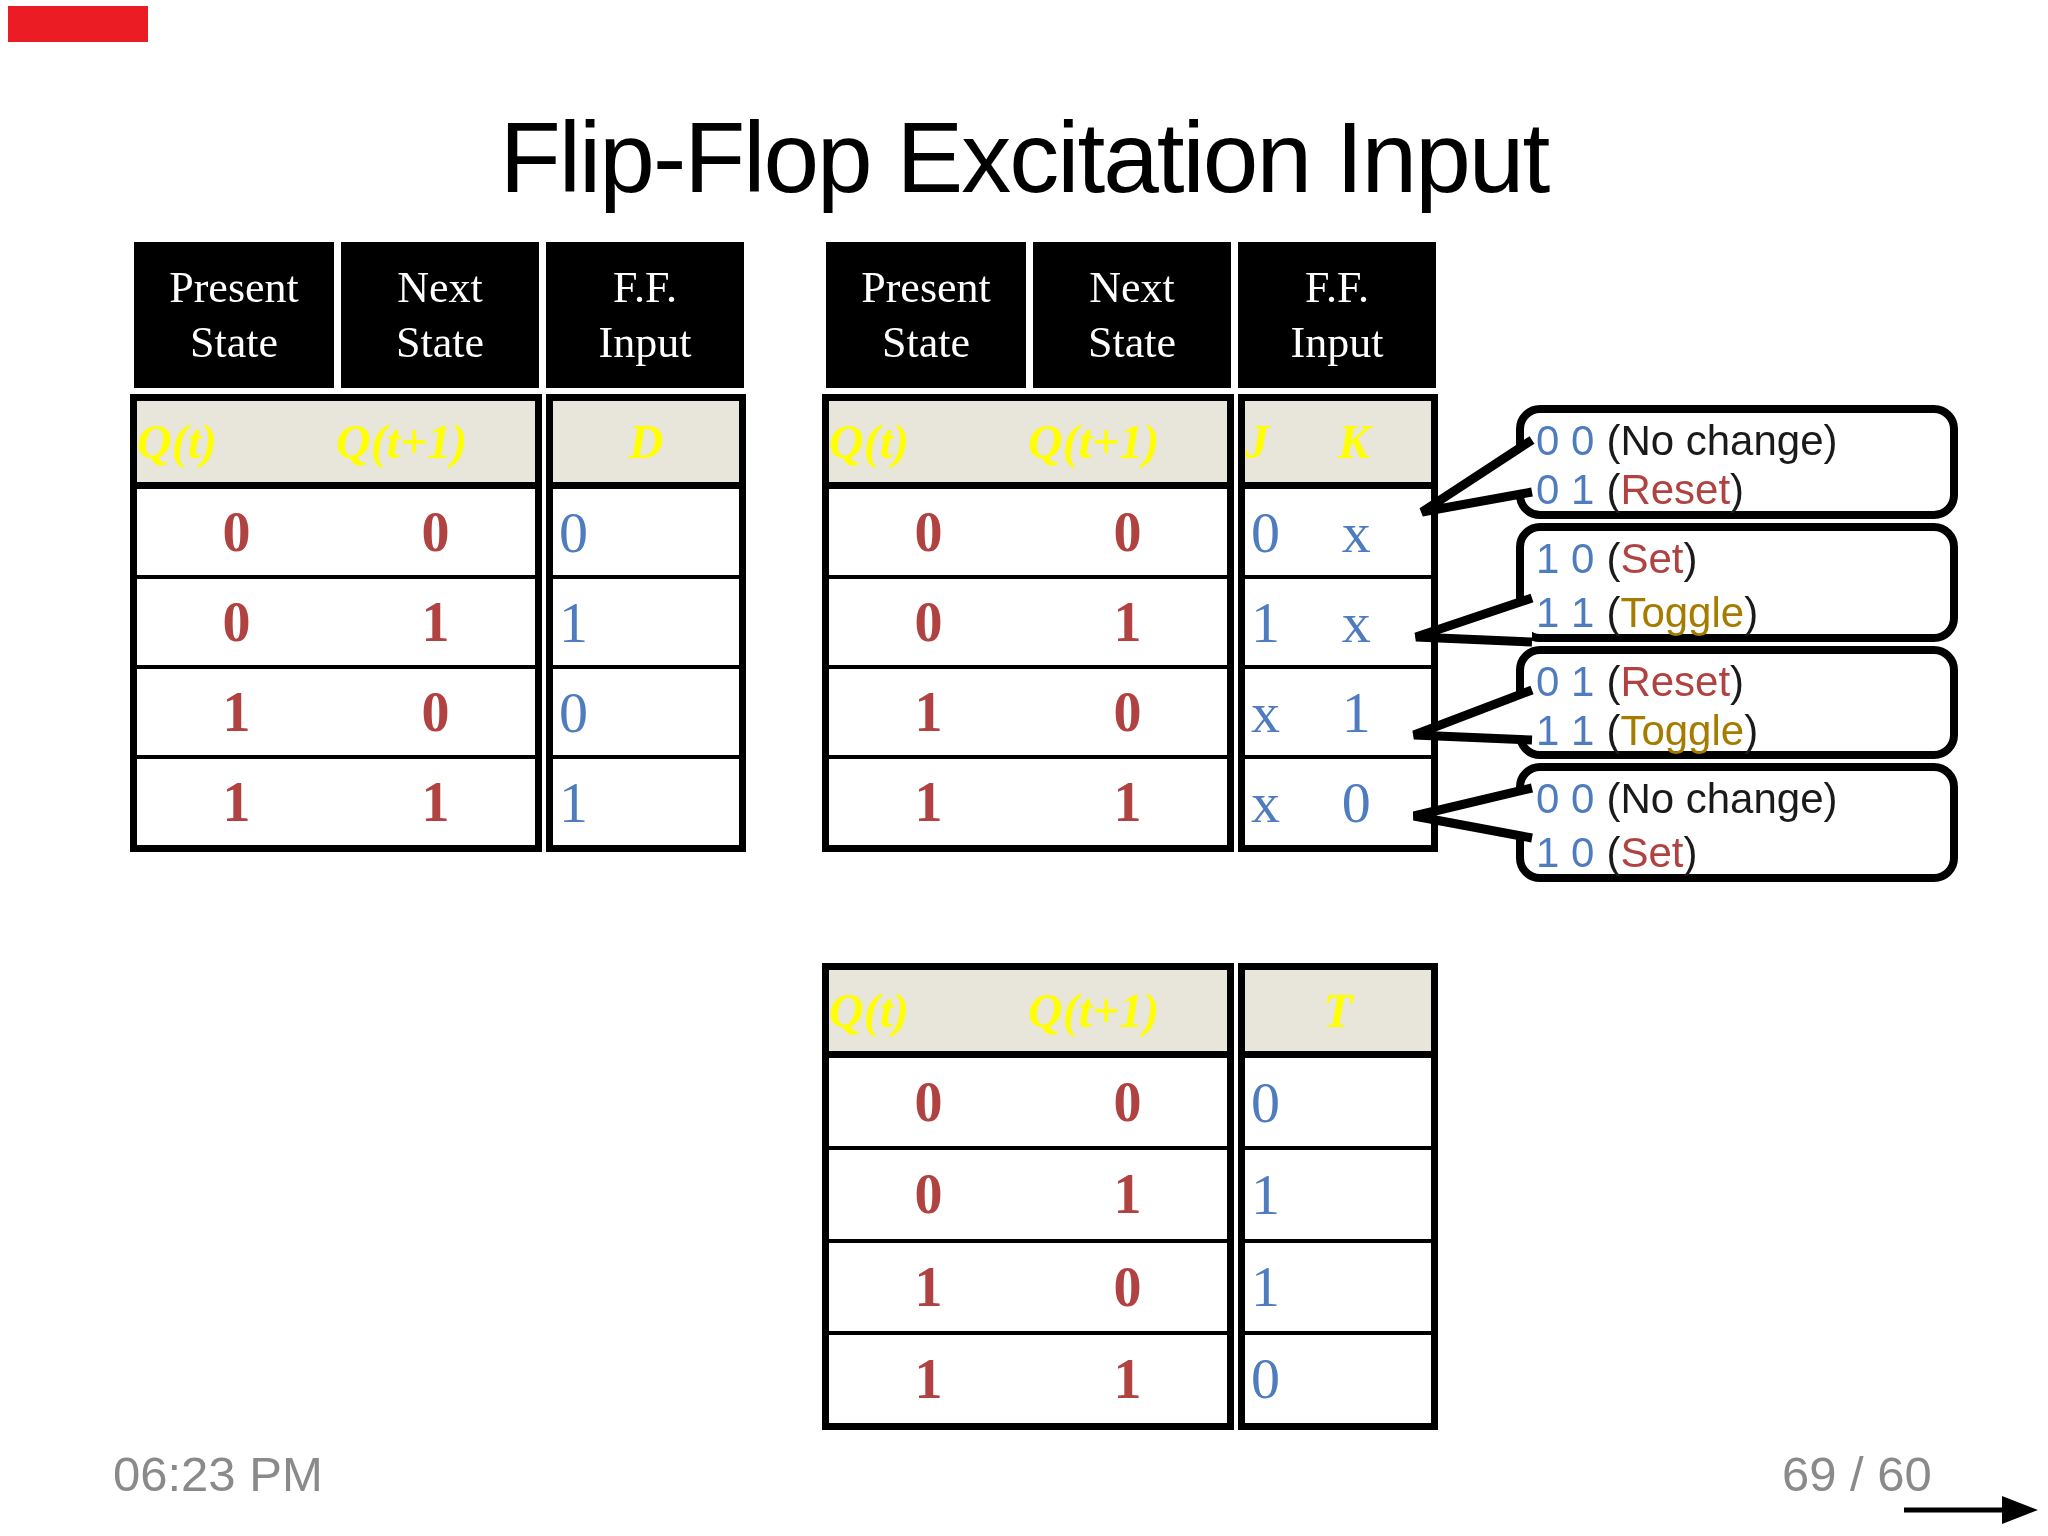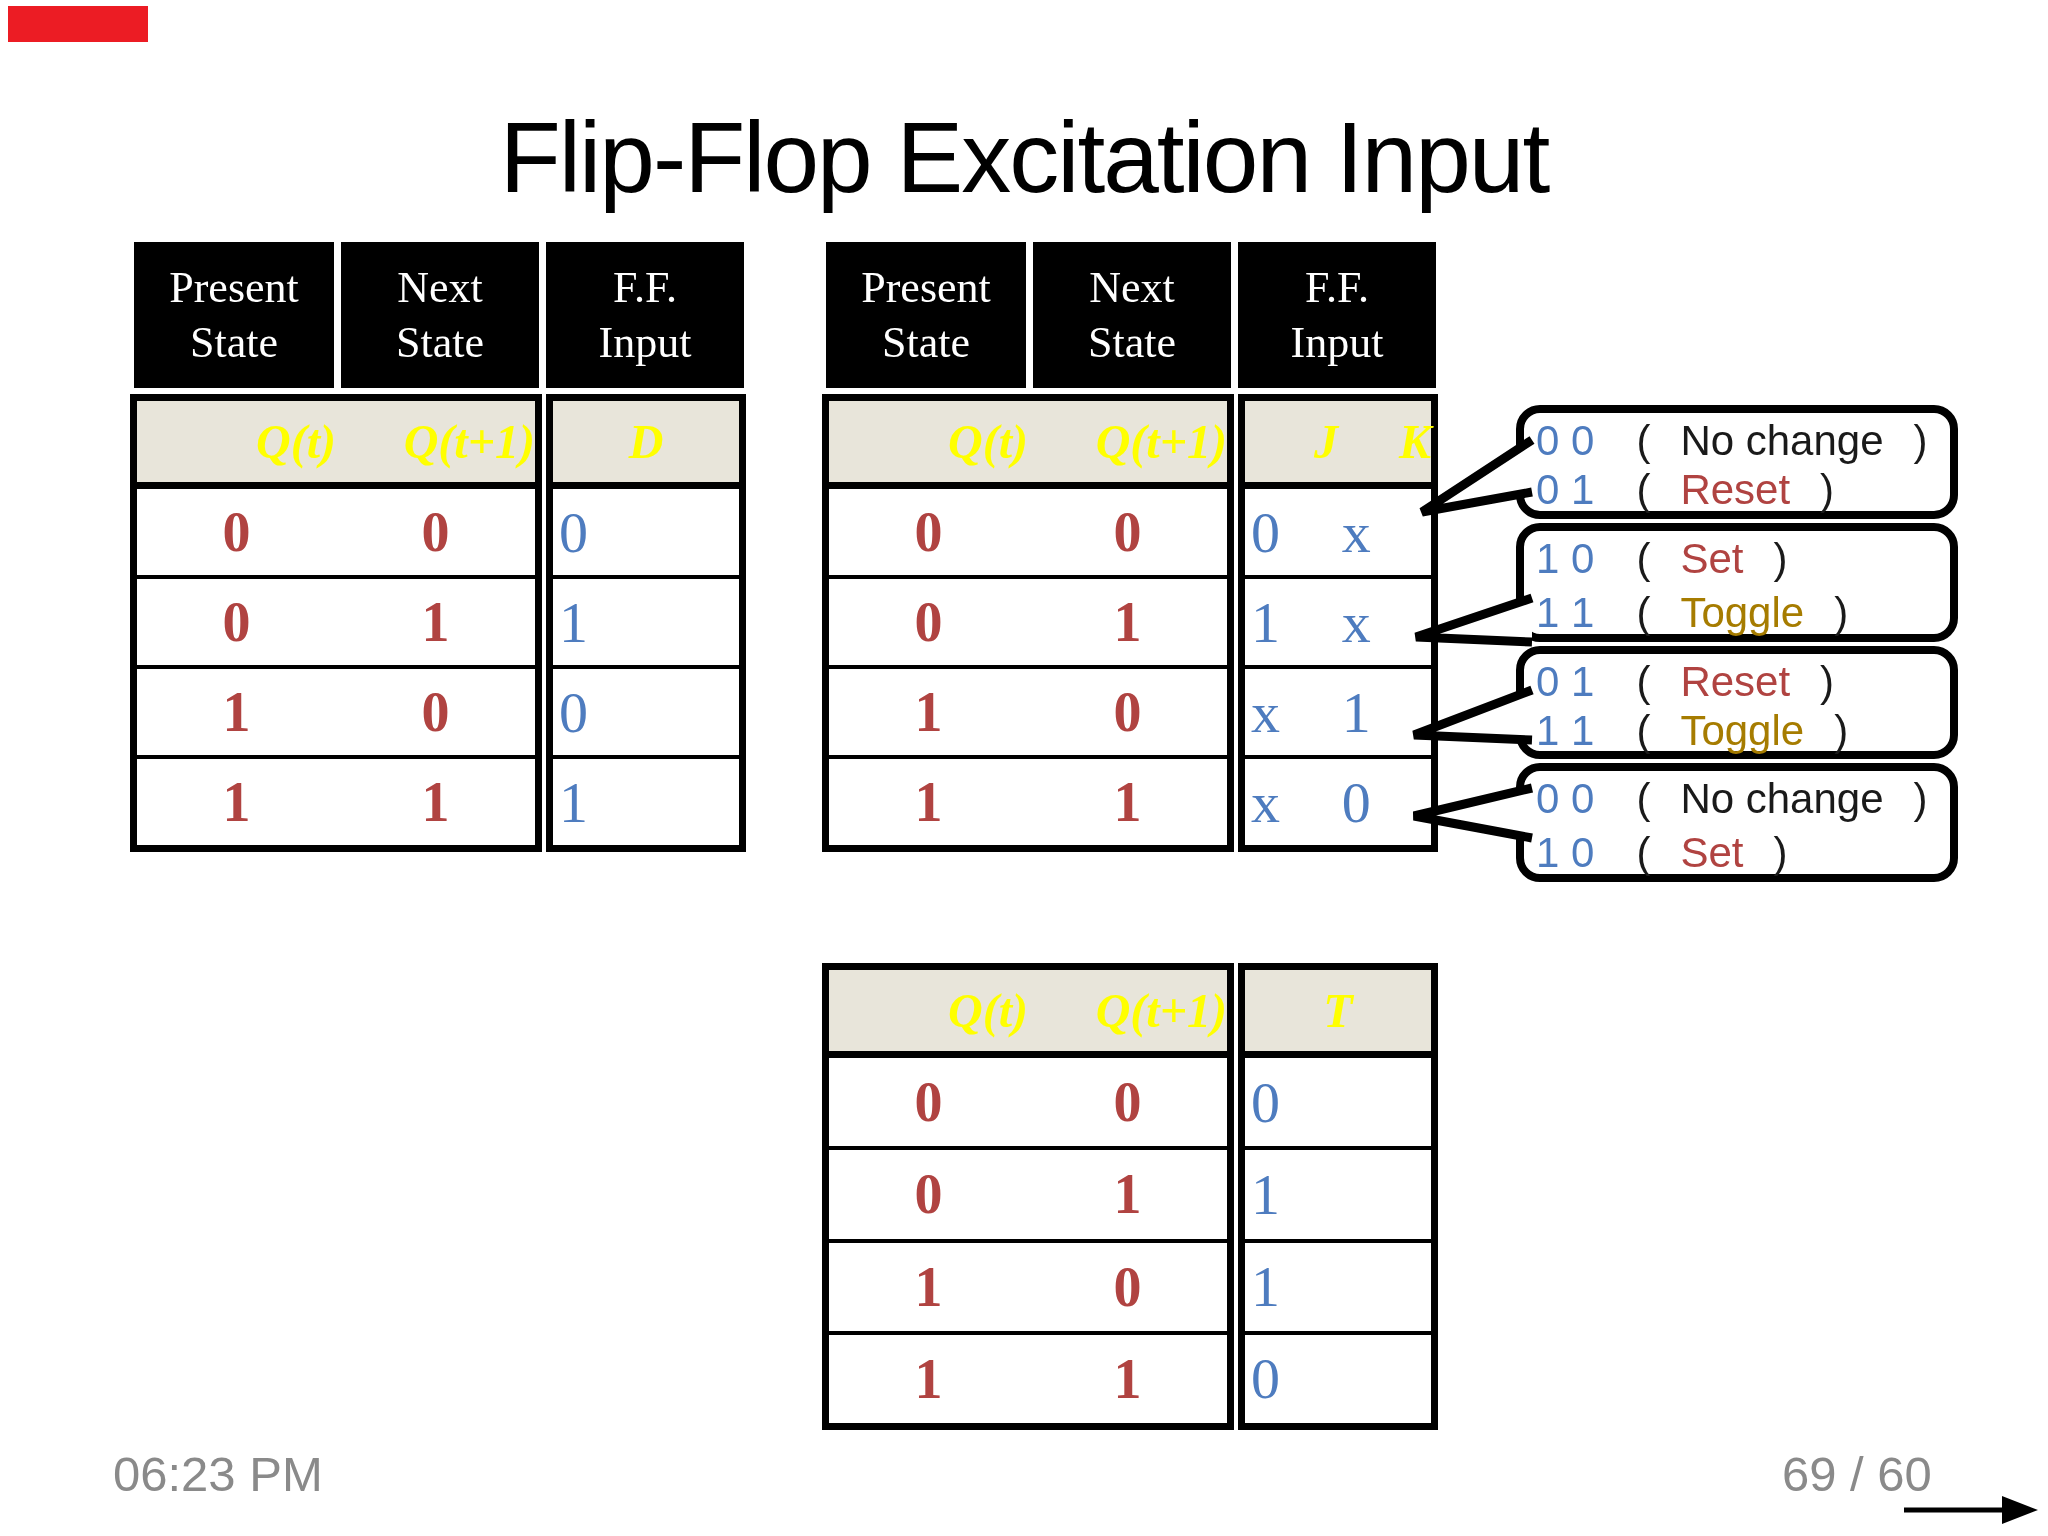--- a/index.html
+++ b/index.html
@@ -18,32 +18,32 @@
        font-family:"Liberation Serif",serif;font-weight:normal;font-size:44px;line-height:1.25;}
   .hdr span{display:block;width:80%;}
 
   
   .tbody{position:absolute;border:7px solid #000;background:#fff;box-sizing:border-box;
          display:flex;flex-direction:column;}
   .sub{height:88px;flex:0 0 auto;background:#e8e5da;border-bottom:7px solid #000;
        box-sizing:border-box;display:flex;align-items:center;}
   .subtext{color:#ffff00;font-family:"Liberation Serif",serif;font-style:italic;
            font-weight:bold;font-size:48px;}
-  .half{width:50%;text-align:right;padding-left:44px;}
+  .half{width:50%;text-align:left;}
   .trow{flex:1 1 0;display:flex;align-items:center;position:relative;}
   .trow + .trow{border-top:4px solid #000;}
   .statecell{width:50%;text-align:center;color:#b04341;
              font-family:"Liberation Serif",serif;font-weight:bold;font-size:56px;}
   .inval{color:#4e7cbf;font-family:"Liberation Serif",serif;font-size:58px;padding-left:6px;}
   .inval2{position:absolute;left:52%;color:#4e7cbf;font-family:"Liberation Serif",serif;font-size:58px;}
 
   
   .callout{position:absolute;left:1516px;width:442px;background:#fff;border:8px solid #000;
            border-radius:24px;box-sizing:border-box;padding:3px 0 0 12px;z-index:1;}
-  .cline{height:49px;display:flex;align-items:center;font-size:42px;color:#1a1a1a;gap:30px;}
+  .cline{height:49px;display:flex;align-items:center;font-size:42px;color:#1a1a1a;}
   .bits{color:#4e7cbf;margin-right:12px;white-space:pre;}
   .tails{position:absolute;left:1408px;top:390px;z-index:3;}
 
   .footer-text{position:absolute;color:#8a8a8a;font-size:49px;}
   .next-arrow{position:absolute;left:1902px;top:1488px;cursor:pointer;}
 </style>
 </head>
 <body>
 
 <div class="slide">

